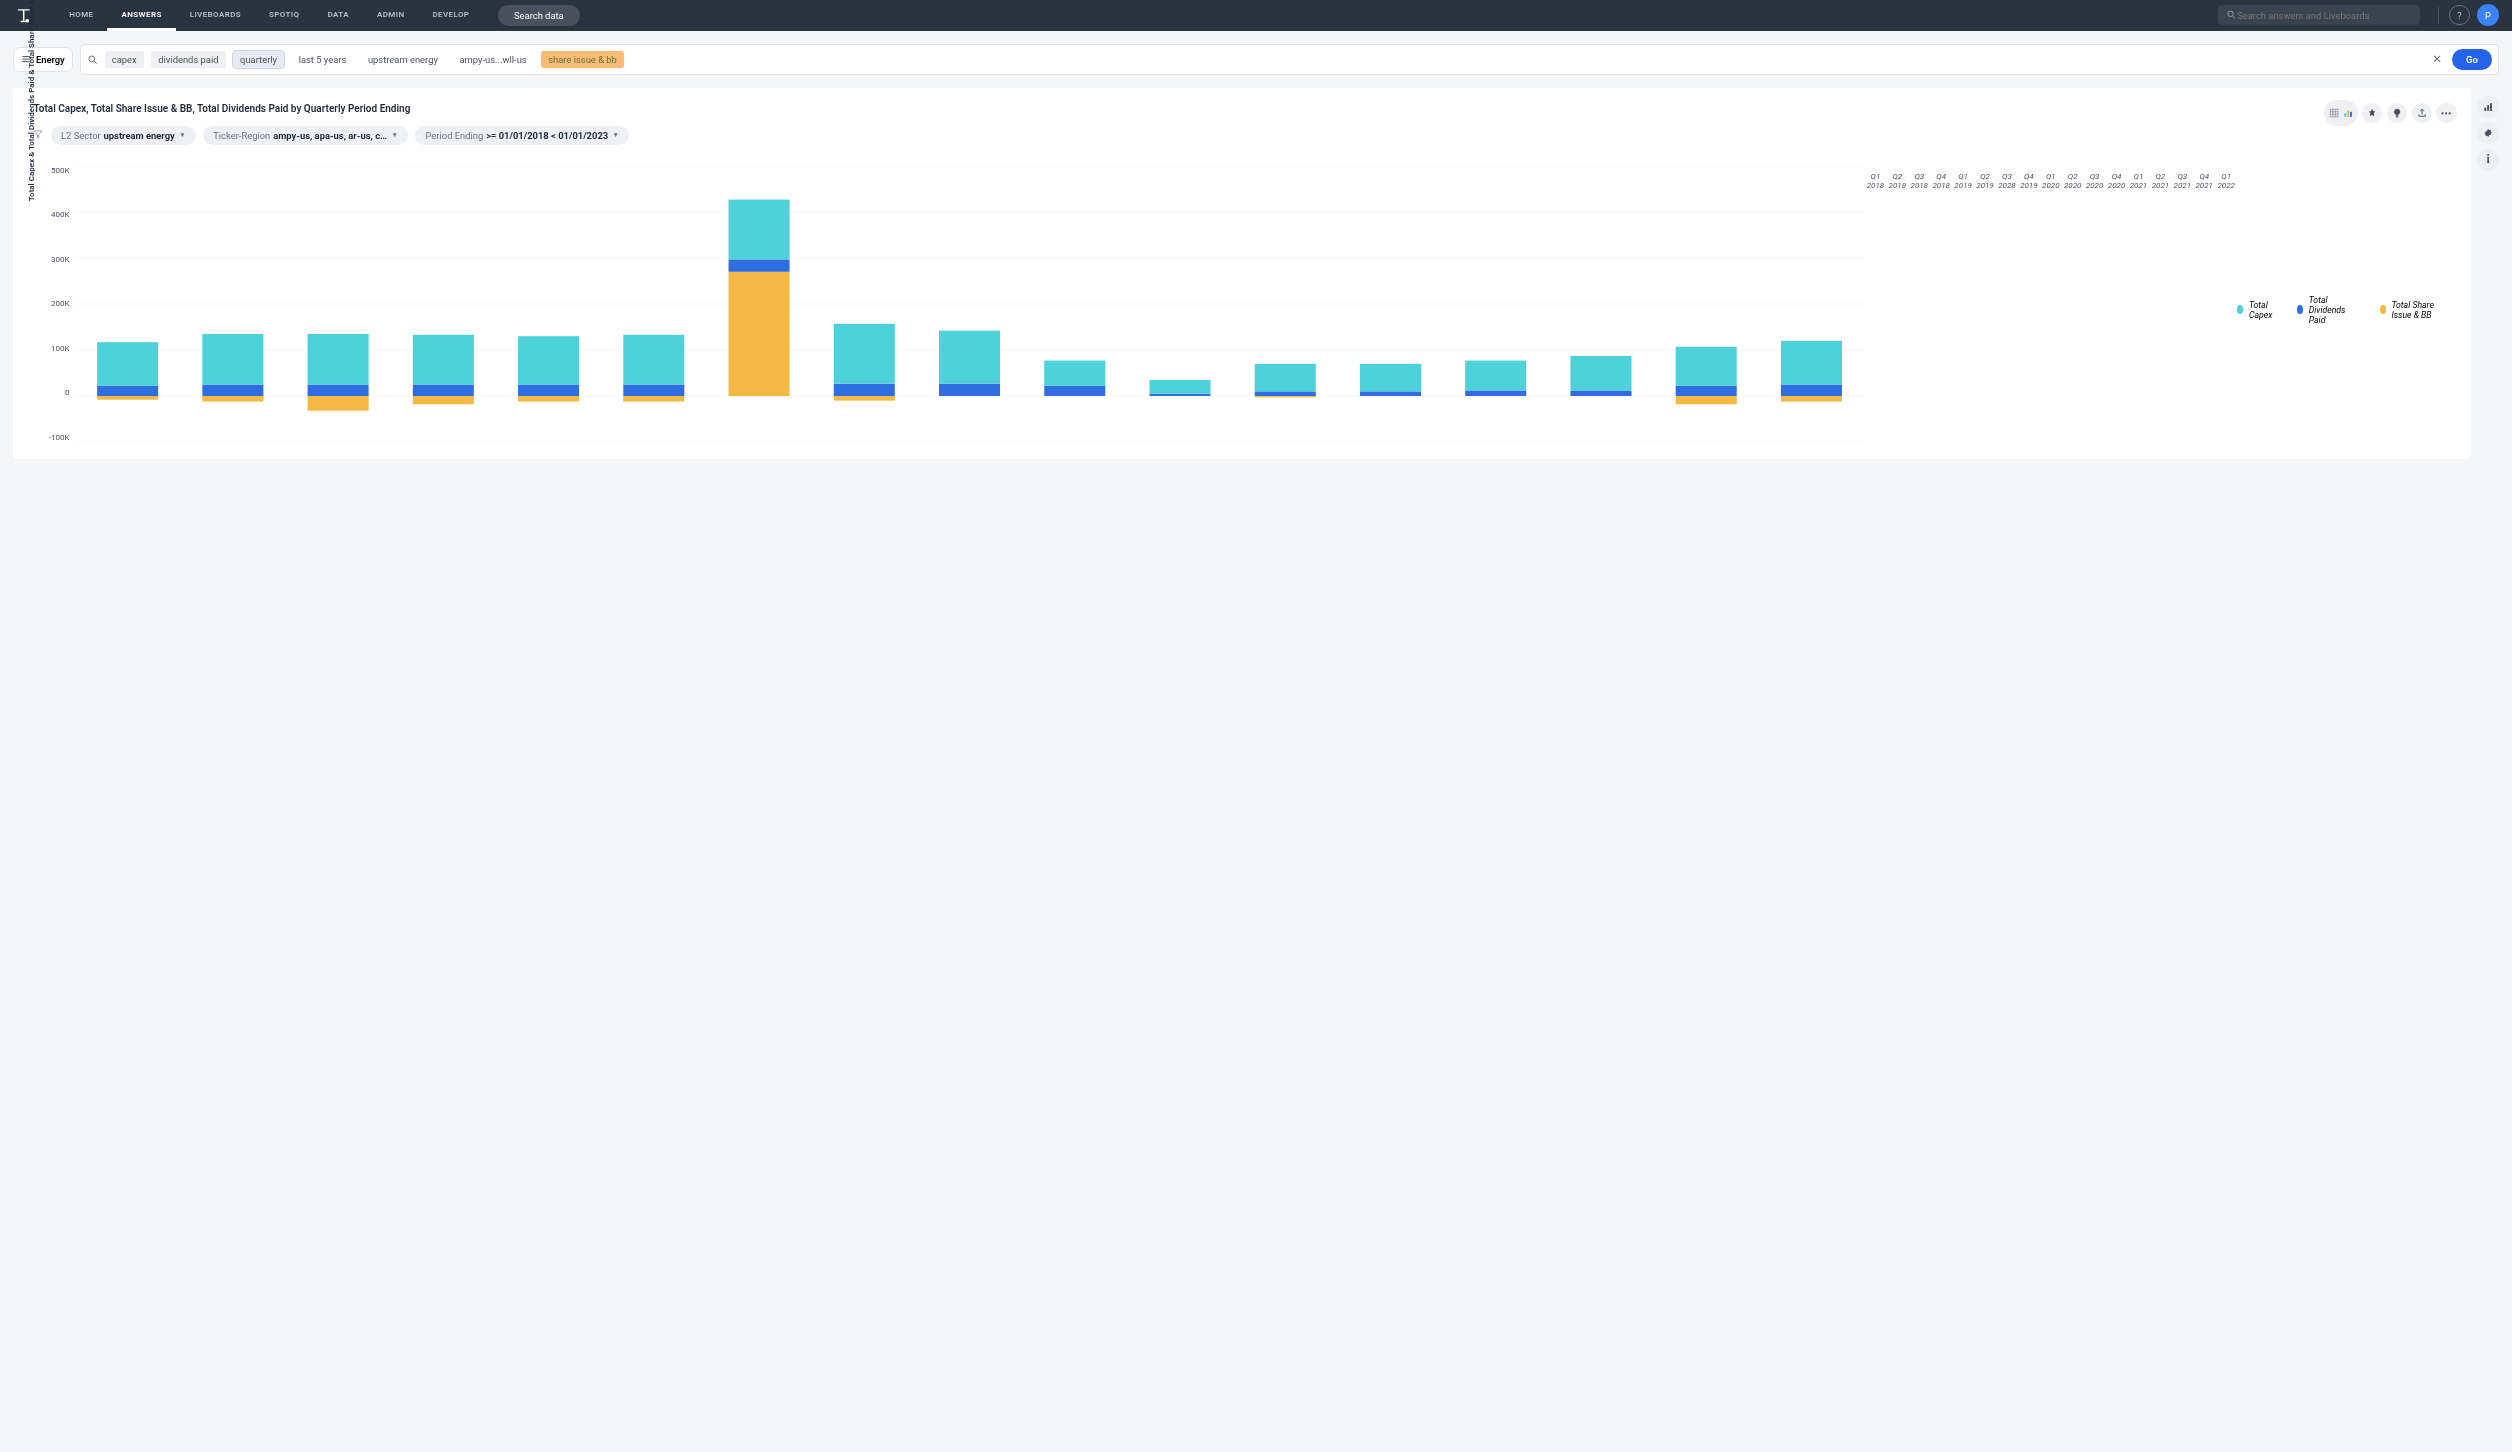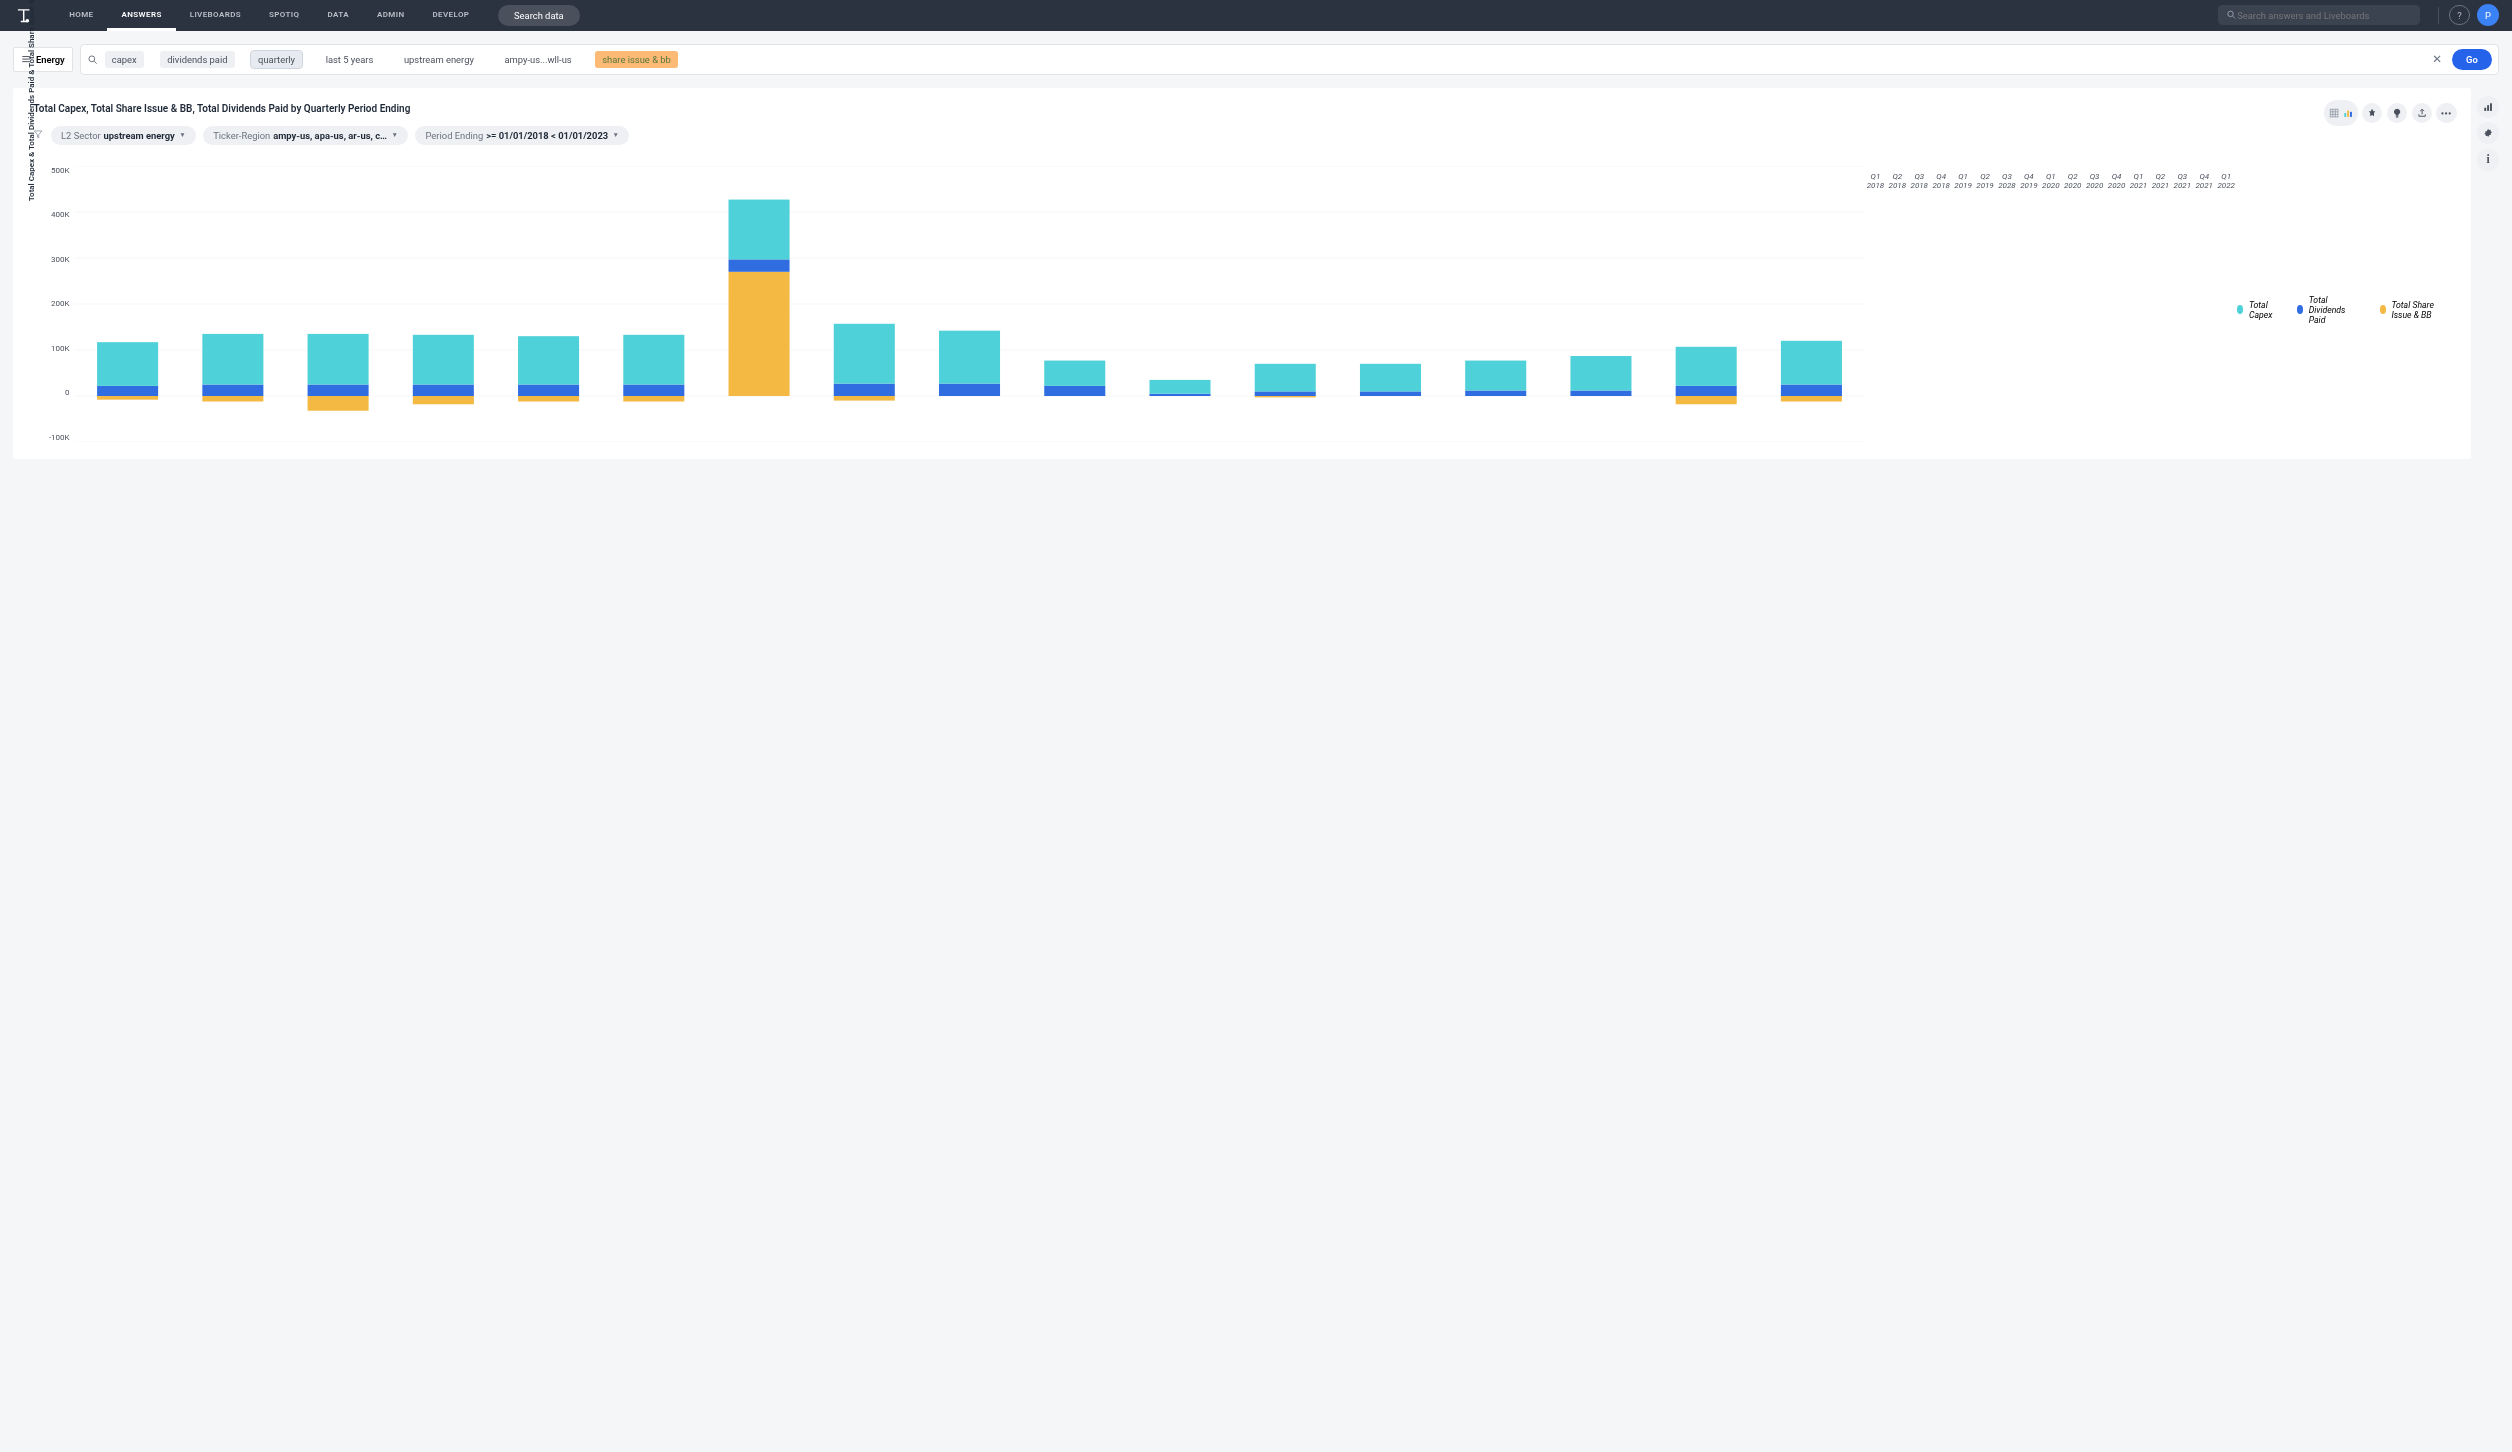--- a/index.html
+++ b/index.html
@@ -14,25 +14,25 @@
 .search-data-btn { background:#4a505c; color:#fff; border:none; border-radius:13px; padding:5.1px 16px; font-size:9.4px; cursor:pointer; margin-left:7.3px; }
 .nav-spacer { flex:1; }
 .nav-search { display:flex; align-items:center; background:#3c4350; border-radius:4.4px; padding:4.4px 8.7px; width:202px; }
 .nav-search input { background:transparent; border:none; outline:none; color:#b9bec7; font-size:9.4px; width:100%; }
 .nav-right { display:flex; align-items:center; gap:7.3px; margin-left:8.7px; }
 .help-btn { width:20.4px; height:20.4px; border-radius:50%; border:1.5px solid #6b7280; color:#b9bec7; display:flex; align-items:center; justify-content:center; font-size:9.4px; cursor:pointer; }
 .avatar { width:22px; height:22px; border-radius:50%; background:#3b82f6; color:#fff; display:flex; align-items:center; justify-content:center; font-size:9.4px; cursor:pointer; }
 .divider-v { width:0.7px; height:17.4px; background:#4a505c; margin:0 2.9px; }
 
 .search-bar-row { display:flex; gap:7.3px; padding:13px 13px 0 13px; align-items:center; }
-.source-chip { background:#fff; border:0.7px solid #e1e3e6; border-radius:2px; padding:5.8px 7.3px; display:flex; align-items:center; gap:4.4px; font-size:9.4px; font-weight:600; cursor:pointer; }
+.source-chip { background:#fff; border:0.7px solid #e1e3e6; border-radius:7px; padding:5.8px 7.3px; display:flex; align-items:center; gap:4.4px; font-size:9.4px; font-weight:600; cursor:pointer; }
 .source-chip svg { width:10.2px; height:10.2px; }
 .search-bar { flex:1; background:#fff; border:0.7px solid #e1e3e6; border-radius:4.4px; padding:4.4px 5.8px; display:flex; align-items:center; gap:5.8px; }
 .search-bar svg { width:11.6px; height:11.6px; color:#6b7280; }
-.tokens { display:flex; gap:16px; flex-wrap:wrap; flex:1; }
+.tokens { display:flex; gap:7px; flex-wrap:wrap; flex:1; }
 .token { background:#ecf8f4; color:#29705d; font-size:9.4px; padding:2.9px 7.3px; border-radius:2.9px; cursor:pointer; }
 .token.alt { background:#eef0f3; color:#4a505c; }
 .token.warn { background:#fdba74; color:#54763c; }
 .clear-btn { width:17.4px; height:17.4px; border-radius:50%; display:flex; align-items:center; justify-content:center; color:#6b7280; cursor:pointer; font-size:11.6px; }
 .go-btn { background:#2563eb; color:#fff; border:none; border-radius:13px; padding:5.1px 14.5px; font-size:9.4px; font-weight:600; cursor:pointer; }
 
 .card-wrap { display:flex; gap:5.8px; padding:13px; align-items:flex-start; }
 .card { background:#fff; border-radius:2.9px; flex:1; padding:14.5px 20.4px 17.4px 20.4px; position:relative; }
 .card-title { font-size:10px; font-weight:600; color:#1f2937; }
 .toolbar { position:absolute; right:14.5px; top:11.6px; display:flex; gap:4.4px; align-items:center; }

